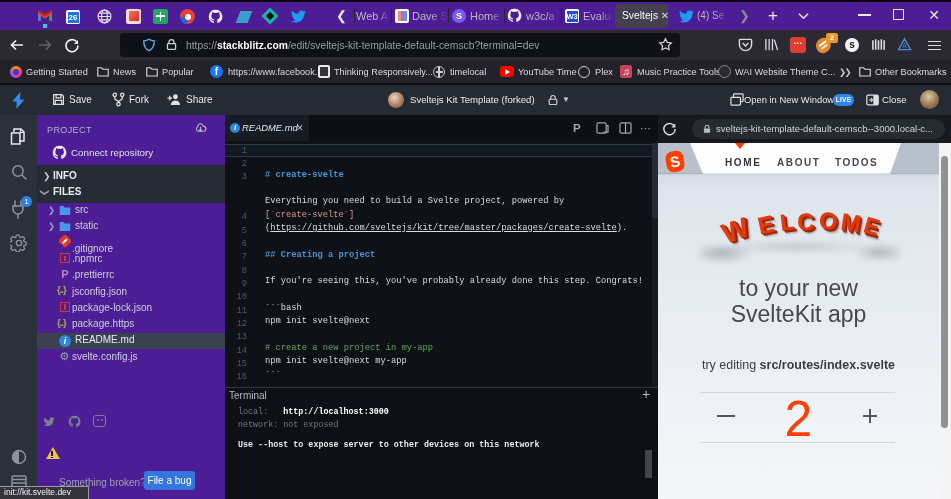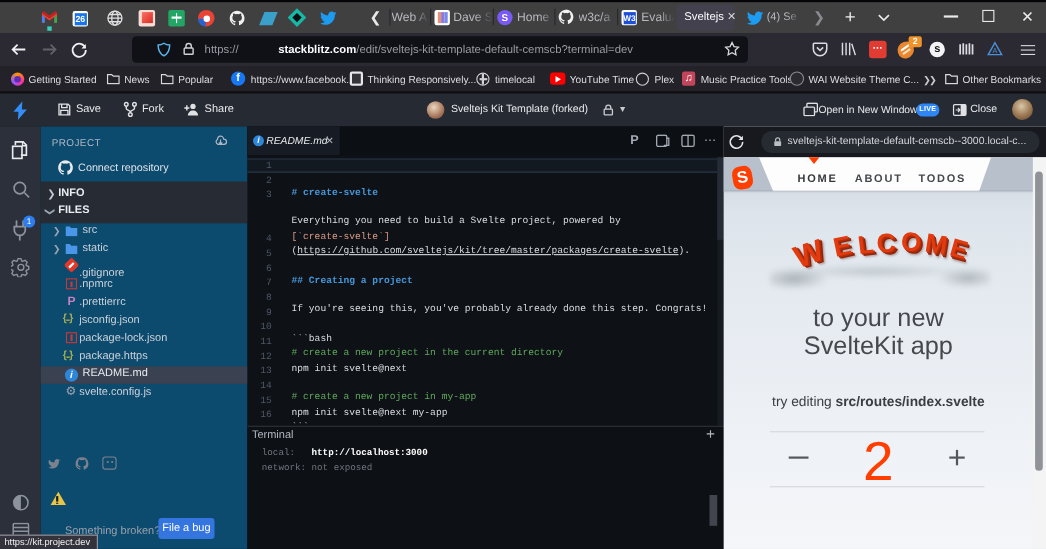--- a/index.html
+++ b/index.html
@@ -7,21 +7,21 @@
   body { font-family:"Liberation Sans", sans-serif; position:relative; }
   .abs { position:absolute; }
   svg { display:block; }
   .wl { position:absolute; font-weight:bold; color:#e23b10;
         text-shadow:1.2px 1.2px 0 #b02d0c, 2.4px 2.4px 0 #8e2409, 3.4px 3.8px 2px rgba(80,30,15,0.35);
         font-family:"Liberation Sans", sans-serif; }
 </style>
 </head>
 <body>
 
-<div class="abs" id="tabsbar" style="left:0;top:0;width:951px;height:30px;background:#404040;">
+<div class="abs" id="tabsbar" style="left:0;top:0;width:951px;height:30px;background:#4c1d95;">
   <div class="abs" style="left:0;top:0;width:951px;height:2px;background:#050507;"></div>
 
   <svg class="abs" style="left:38px;top:10px;" width="14" height="11" viewBox="0 0 16 12">
       <path d="M0 12V1.5L8 7.5 16 1.5V12h-3V6l-5 3.7L3 6v6z" fill="#ea4335"></path>
       <path d="M0 1.5L2 0l6 4.5L14 0l2 1.5L8 7.5z" fill="#c5221f"></path>
       <path d="M13 6v6h3V4z" fill="#34a853"></path>
       <path d="M0 4l3 2v6H0z" fill="#4285f4"></path>
     </svg>
   <div class="abs" style="left:43px;top:24px;width:4px;height:4px;background:#35d0ba;"></div>
   <div class="abs" style="left:66px;top:10px;width:14px;height:14px;background:#fff;border-radius:2px;"></div>
@@ -104,21 +104,21 @@
       <path d="M14 3v4h-4z" fill="#f0f0f4"></path>
     </svg>
   <div class="abs" style="left:120px;top:3px;width:560px;height:24px;background:#101017;border-radius:4px;">
     <svg class="abs" style="left:22px;top:5px;" width="14" height="14" viewBox="0 0 16 16">
         <path d="M8 1.5c2 1.3 4 1.8 6 1.8 0 6-2.5 9.5-6 11.2C4.5 12.8 2 9.3 2 3.3c2 0 4-.5 6-1.8z" fill="none" stroke="#59b7f0" stroke-width="1.5"></path>
       </svg>
     <svg class="abs" style="left:45px;top:5px;" width="13" height="13" viewBox="0 0 16 16">
         <rect x="3" y="7" width="10" height="7" rx="1" fill="none" stroke="#cfcfd6" stroke-width="1.6"></rect>
         <path d="M5 7V5a3 3 0 0 1 6 0v2" fill="none" stroke="#cfcfd6" stroke-width="1.6"></path>
       </svg>
-    <div class="abs" style="left:66px;top:6px;height:13px;font-size:10.3px;line-height:14px;color:#9b9ba4;white-space:nowrap;">https://<span style="color:#fbfbfe;font-weight:bold;margin-left:36px;">stackblitz.com</span>/edit/sveltejs-kit-template-default-cemscb?terminal=dev</div>
+    <div class="abs" style="left:66px;top:6px;height:13px;font-size:10.3px;line-height:14px;color:#9b9ba4;white-space:nowrap;">https://<span style="color:#fbfbfe;font-weight:bold;">stackblitz.com</span>/edit/sveltejs-kit-template-default-cemscb?terminal=dev</div>
     <svg class="abs" style="left:538px;top:4px;" width="15" height="15" viewBox="0 0 16 16">
         <path d="M8 1.8l1.9 3.9 4.3.6-3.1 3 .7 4.3L8 11.6l-3.8 2 .7-4.3-3.1-3 4.3-.6z" fill="none" stroke="#d6d6dc" stroke-width="1.3"></path>
       </svg>
   </div>
   <svg class="abs" style="left:738px;top:7px;" width="15" height="15" viewBox="0 0 16 16">
       <path d="M2.5 2.5h11a1 1 0 0 1 1 1V8a6.5 6.5 0 0 1-13 0V3.5a1 1 0 0 1 1-1z" fill="none" stroke="#dadae0" stroke-width="1.5"></path>
       <path d="M5 6.5l3 3 3-3" fill="none" stroke="#dadae0" stroke-width="1.5"></path>
     </svg>
   <svg class="abs" style="left:764px;top:7px;" width="15" height="15" viewBox="0 0 16 16">
       <path d="M2 2v12M5.5 2v12M9 2v12M11 3l3.5 11" stroke="#dadae0" stroke-width="1.4" fill="none"></path>
@@ -241,21 +241,21 @@
   <svg class="abs" style="left:11px;top:334px;" width="16" height="16" viewBox="0 0 16 16">
       <circle cx="8" cy="8" r="6.5" fill="none" stroke="#8d939e" stroke-width="1.4"></circle>
       <path d="M8 1.5a6.5 6.5 0 0 0 0 13z" fill="#8d939e"></path>
     </svg>
   <svg class="abs" style="left:11px;top:360px;" width="16" height="14" viewBox="0 0 16 14">
       <rect x="1" y="1" width="14" height="12" rx="1" fill="none" stroke="#8d939e" stroke-width="1.4"></rect>
       <path d="M1 4.5h14M1 8h14" stroke="#8d939e" stroke-width="1.4"></path>
     </svg>
 </div>
 
-<div class="abs" id="panel" style="left:37px;top:115px;width:188px;height:384px;background:#0c4a6e;color:#ccd2da;font-size:10px;white-space:nowrap;">
+<div class="abs" id="panel" style="left:37px;top:115px;width:188px;height:384px;background:#4c1d95;color:#ccd2da;font-size:10px;white-space:nowrap;">
   <div class="abs" style="left:10px;top:9px;color:#aeb6c2;font-size:9px;letter-spacing:.4px;line-height:12px;">PROJECT</div>
   <svg class="abs" style="left:157px;top:7px;" width="13" height="12" viewBox="0 0 16 15">
       <path d="M4.5 6a3.5 3.5 0 0 1 7-.5 3 3 0 0 1 .5 6h-7a3 3 0 0 1-.5-5.5z" fill="none" stroke="#aeb6c2" stroke-width="1.4"></path>
       <path d="M8 6v5M6 9.5L8 11.5l2-2" stroke="#aeb6c2" stroke-width="1.4" fill="none"></path>
     </svg>
   <svg class="abs" style="left:15px;top:30px;" width="15" height="15" viewBox="0 0 16 16">
       <path d="M8 .8a7.2 7.2 0 0 0-2.3 14c.4.1.5-.2.5-.4v-1.3c-2 .4-2.4-1-2.4-1-.3-.8-.8-1-.8-1-.7-.5 0-.5 0-.5.7 0 1.1.8 1.1.8.7 1.1 1.8.8 2.2.6 0-.5.3-.8.5-1-1.6-.2-3.3-.8-3.3-3.6 0-.8.3-1.4.7-1.9 0-.2-.3-1 .1-2 0 0 .6-.2 2 .7a6.8 6.8 0 0 1 3.6 0c1.4-.9 2-.7 2-.7.4 1 .1 1.8.1 2 .5.5.7 1.1.7 1.9 0 2.8-1.7 3.4-3.3 3.6.3.2.5.7.5 1.4v2c0 .2.1.5.5.4A7.2 7.2 0 0 0 8 .8z" fill="#e8eaee"></path>
     </svg>
   <div class="abs" style="left:34px;top:31px;line-height:13px;color:#dfe3e8;font-size:9.8px;">Connect repository</div>
   <div class="abs" style="left:0;top:50px;width:188px;height:38px;background:#262b34;"></div>
@@ -353,35 +353,35 @@
 
 Everything you need to build a Svelte project, powered by
 <span style="color:#d99a84;">[`create-svelte`]</span>
 (<span style="text-decoration:underline;">https://github.com/sveltejs/kit/tree/master/packages/create-svelte</span>).
 
 <span style="color:#4596d8;font-weight:bold;">## Creating a project</span>
 
 If you're seeing this, you've probably already done this step. Congrats!
 
 ```bash
-<span style="color:#5fa85c;"># create a new project in the current directory</span>
 npm init svelte@next
 
 <span style="color:#5fa85c;"># create a new project in my-app</span>
 npm init svelte@next my-app
 ```</div>
 
   <div class="abs" style="left:427px;top:28px;width:6px;height:244px;background:#161a21;"></div>
   <div class="abs" style="left:427px;top:28px;width:6px;height:75px;background:#262c35;"></div>
 
   <div class="abs" style="left:0;top:272px;width:433px;height:112px;background:#0d1015;border-top:1px solid #30353c;"></div>
   <div class="abs" style="left:4px;top:273.5px;color:#b2b8c0;font-size:10px;line-height:14px;">Terminal</div>
   <div class="abs" style="left:413px;top:270px;width:16px;height:18px;color:#b2b8c0;font-size:14px;font-weight:300;line-height:18px;text-align:center;">+</div>
   <div class="abs" style="left:13px;top:291px;color:#6f767f;font-family:'Liberation Mono',monospace;font-size:8.4px;line-height:13.3px;white-space:pre;">local:<span style="color:#fff;font-weight:bold;">   http://localhost:3000</span>
 network: not exposed</div>
+  <div class="abs" style="left:13px;top:324px;color:#e8ebee;font-weight:bold;font-family:'Liberation Mono',monospace;font-size:8.4px;line-height:13.3px;white-space:pre;">Use --host to expose server to other devices on this network</div>
   <div class="abs" style="left:420px;top:335px;width:7px;height:28px;background:#41464e;"></div>
 </div>
 
 <div class="abs" id="preview" style="left:658px;top:115px;width:293px;height:384px;background:#eef1f5;">
 
   <div class="abs" style="left:0;top:0;width:293px;height:28px;background:#17191f;"></div>
   <svg class="abs" style="left:4px;top:6px;" width="15" height="15" viewBox="0 0 16 16">
       <path d="M13.6 6.5A6 6 0 1 0 14 8.5" stroke="#e3e5e8" stroke-width="1.5" fill="none"></path>
       <path d="M14.2 2.6v4.2h-4.2z" fill="#e3e5e8"></path>
     </svg>
@@ -427,13 +427,13 @@
   <div class="abs" style="left:0;top:279px;width:281px;text-align:center;color:#ff3e00;font-size:50px;line-height:50px;">2</div>
   <div class="abs" style="left:205px;top:294px;width:14px;height:14px;">
       <div class="abs" style="left:0;top:5.8px;width:14px;height:2.4px;background:#54585c;"></div>
       <div class="abs" style="left:5.8px;top:0;width:2.4px;height:14px;background:#54585c;"></div>
     </div>
 
   <div class="abs" style="left:281px;top:28px;width:12px;height:356px;background:#f4f4f5;"></div>
   <div class="abs" style="left:283px;top:41px;width:7px;height:272px;background:#8f9296;border-radius:3.5px;"></div>
 </div>
 
-<div class="abs" id="tooltip" style="left:0;top:486px;width:89px;height:13px;background:#34333c;border:1px solid #9b9ba3;border-left:none;border-bottom:none;color:#f0f0f2;font-size:8.5px;line-height:11px;padding-left:4px;z-index:50;">https://kit.project.dev</div>
+<div class="abs" id="tooltip" style="left:0;top:486px;width:89px;height:13px;background:#34333c;border:1px solid #9b9ba3;border-left:none;border-bottom:none;color:#f0f0f2;font-size:8.5px;line-height:11px;padding-left:4px;z-index:50;">init://kit.svelte.dev</div>
 
 </body></html>

